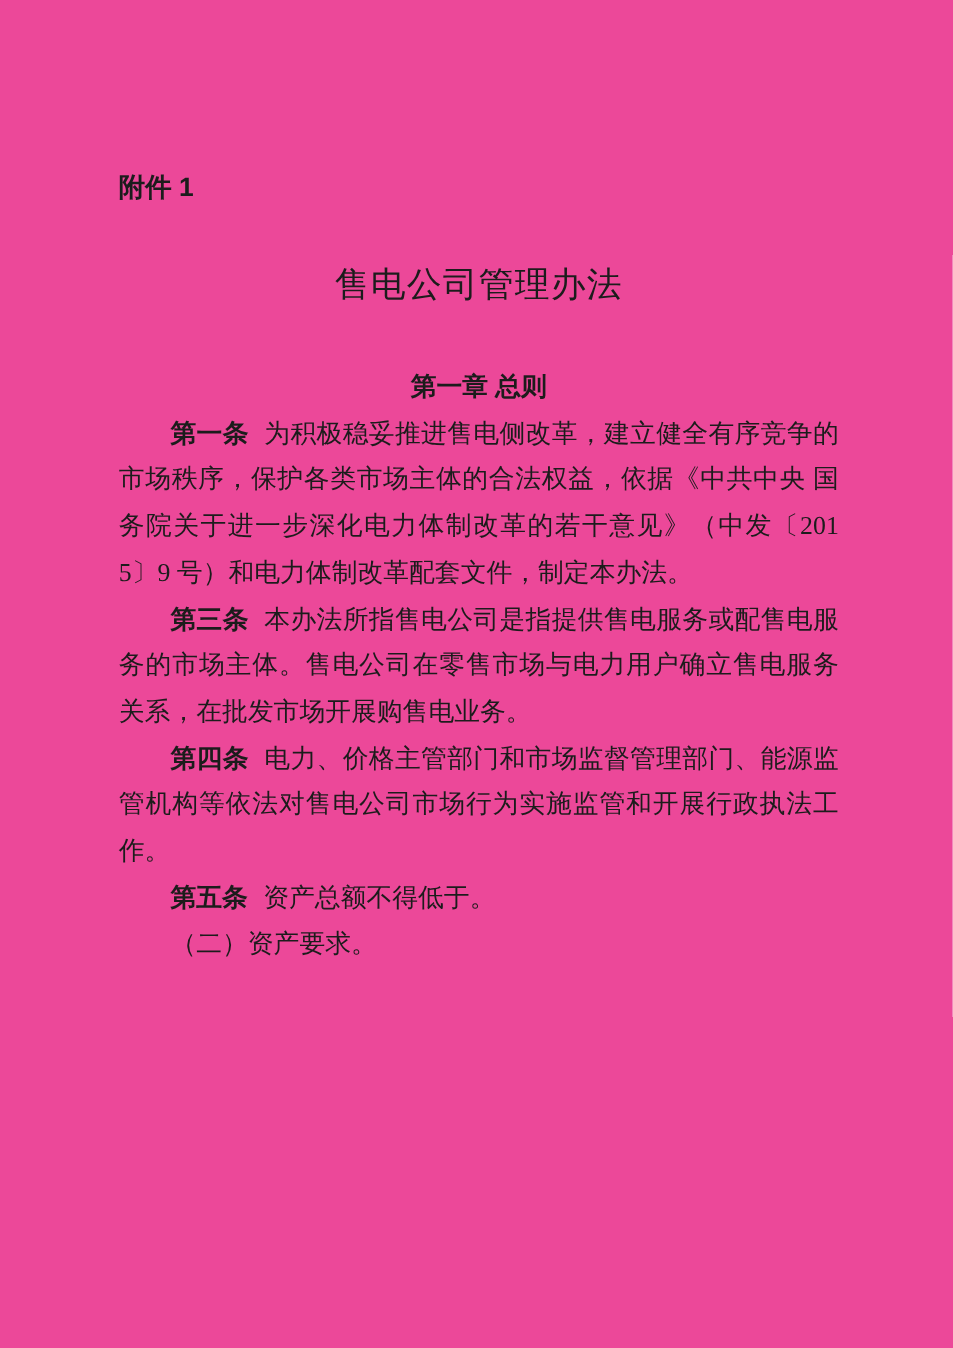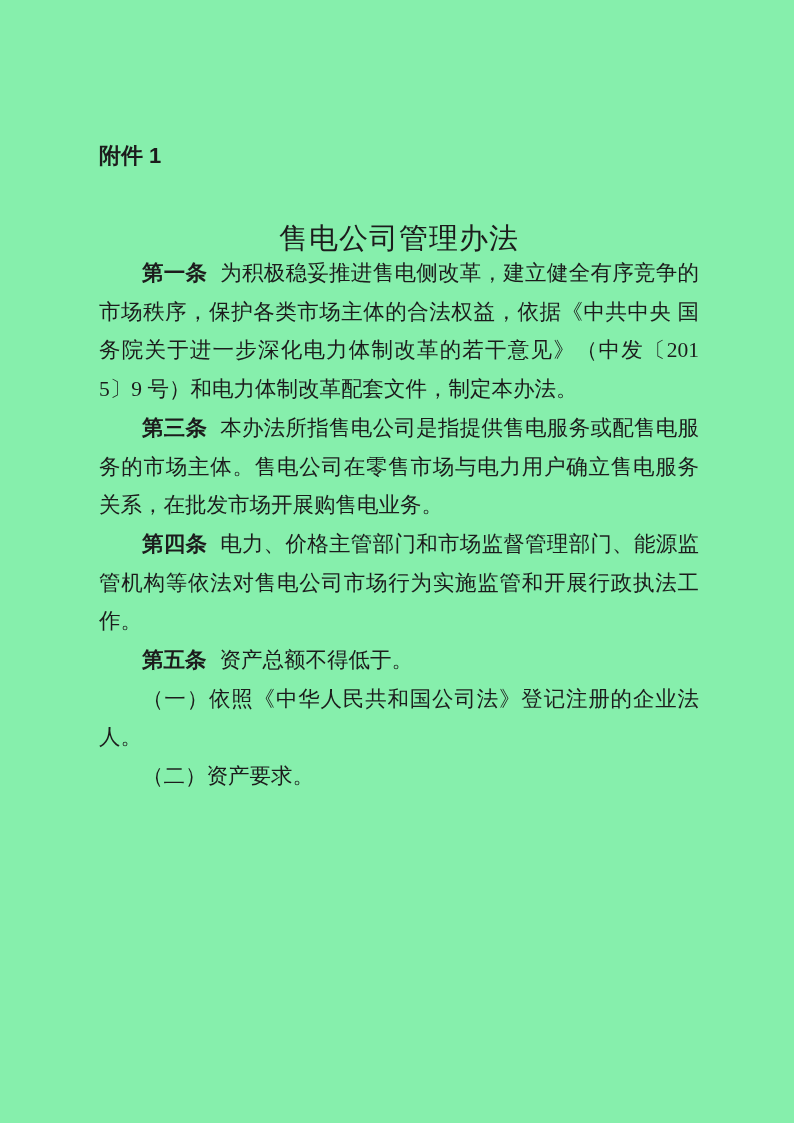--- a/index.html
+++ b/index.html
@@ -4,21 +4,21 @@
 <style>
   html, body {
     margin: 0;
     padding: 0;
     background: #ffffff;
   }
   .page {
     position: relative;
     width: 794px;
     height: 1123px;
-    background: #86efac;
+    background: #ec4899;
     color: #1c1c1c;
     font-family: "Liberation Serif", serif;
     overflow: hidden;
   }
   .content {
     position: absolute;
     left: 99px;
     top: 143px;
     width: 600px;
   }
@@ -66,30 +66,30 @@
 </head>
 <body>
 
 <div class="page">
   <div class="content">
 
     <div class="attachment">附件 1</div>
 
     <h1 class="doc-title">售电公司管理办法</h1>
 
+    <h2 class="chapter-heading">第一章 总则</h2>
 
     <p class="para"><span class="lead">第一条</span><span>为积极稳妥推进售电侧改革，建立健全有序竞争的市场秩序，保护各类市场主体的合法权益，依据《中共中央 国务院关于进一步深化电力体制改革的若干意见》（中发〔2015〕9 号）和电力体制改革配套文件，制定本办法。</span></p>
 
 
     <p class="para"><span class="lead">第三条</span><span>本办法所指售电公司是指提供售电服务或配售电服务的市场主体。售电公司在零售市场与电力用户确立售电服务关系，在批发市场开展购售电业务。</span></p>
 
     <p class="para"><span class="lead">第四条</span><span>电力、价格主管部门和市场监督管理部门、能源监管机构等依法对售电公司市场行为实施监管和开展行政执法工作。</span></p>
 
 
     <p class="para"><span class="lead">第五条</span><span>资产总额不得低于。</span></p>
 
-    <p class="para"><span>（一）依照《中华人民共和国公司法》登记注册的企业法人。</span></p>
 
     <p class="para"><span>（二）资产要求。</span></p>
 
 
   </div>
 </div>
 
 </body></html>

